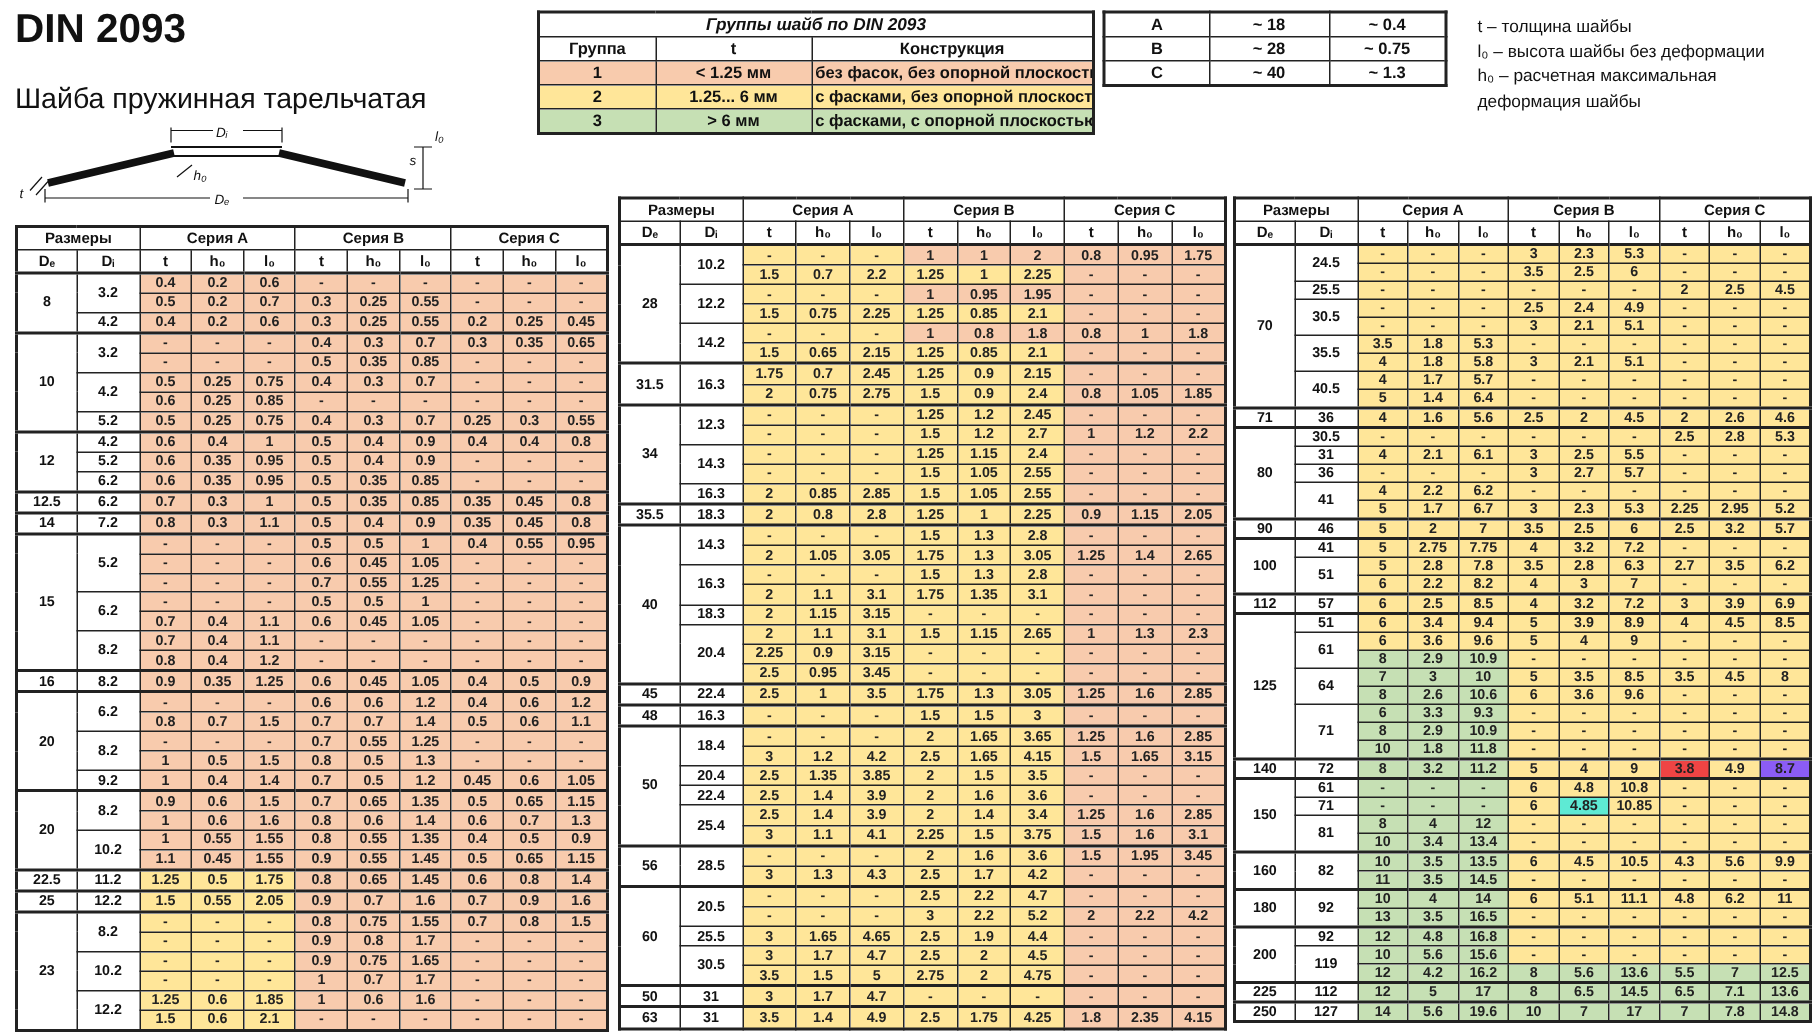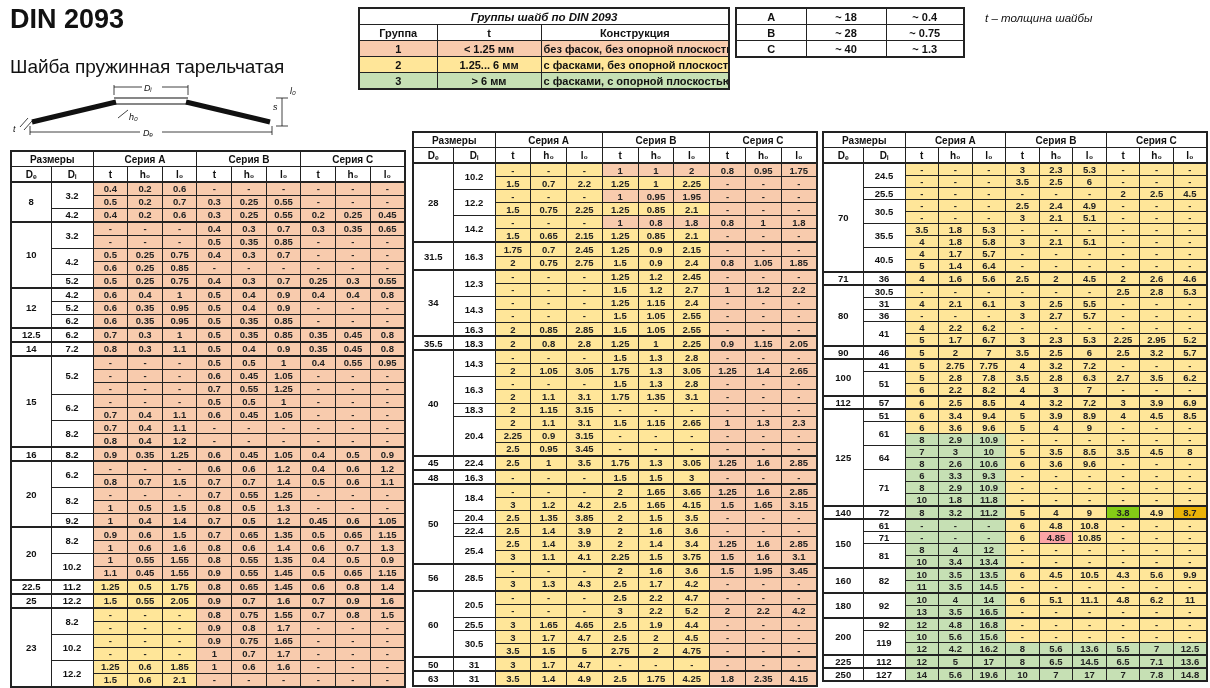--- a/index.html
+++ b/index.html
@@ -12,21 +12,21 @@
 
   table{border-collapse:collapse;table-layout:fixed;}
   .mini{position:absolute;text-align:center;font-size:11px;font-weight:bold;border:2px solid #222;}
   .mini th,.mini td{border:1px solid #222;padding:1px 2px;height:13px;overflow:hidden;white-space:nowrap;}
   .mini .tcell{font-style:italic;font-size:11.5px;background:#fff;}
   .mini thead .hcell{background:#fff;}
   #groups-table{left:358px;top:7px;width:372px;}
   #series-table{left:735px;top:7px;width:230px;}
 
   .legend{position:absolute;left:985px;top:10px;width:218px;font-size:11.5px;line-height:1.45;}
-  .legend div{margin:0;font-style:italic;}
+  .legend div{margin:0;}
 
   .big{position:absolute;text-align:center;font-weight:bold;border:2px solid #222;}
   .big th,.big td{border:1px solid #222;padding:0;overflow:hidden;white-space:nowrap;}
   .big thead th{font-size:10px;height:14px;background:#fff;}
   .big tbody td{font-size:9.5px;color:#222;}
   .big tbody th{font-size:9.5px;background:#fff;}
   .big tr.grp td,.big tr.grp th{border-top:2px solid #222;}
   #t1{left:10px;top:150px;width:396px;height:538px;}
   #t2{left:412px;top:131px;width:406px;height:556px;}
   #t3{left:822px;top:131px;width:386px;height:551px;}
@@ -122,20 +122,22 @@
       <tr>
         <td style="background:#FFFFFF">C</td>
         <td style="background:#FFFFFF">~ 40</td>
         <td style="background:#FFFFFF">~ 1.3</td>
       </tr>
     </tbody>
   </table>
 
 <div class="legend">
     <div>t – толщина шайбы</div>
+    <div>l₀ – высота шайбы без деформации</div>
+    <div>h₀ – расчетная максимальная деформация шайбы</div>
   </div>
 
 <table class="big" id="t1">
     <colgroup>
       <col style="width:40px">
       <col style="width:42px">
       <col>
       <col>
       <col>
       <col>
@@ -1497,44 +1499,44 @@
       </tr>
       <tr class="grp">
         <th rowspan="1">140</th>
         <th rowspan="1">72</th>
         <td style="background:#C6E0B4">8</td>
         <td style="background:#C6E0B4">3.2</td>
         <td style="background:#C6E0B4">11.2</td>
         <td style="background:#FFE699">5</td>
         <td style="background:#FFE699">4</td>
         <td style="background:#FFE699">9</td>
-        <td style="background:#84cc16">3.8</td>
+        <td style="background:#ef4444">3.8</td>
         <td style="background:#FFE699">4.9</td>
-        <td style="background:#eab308">8.7</td>
+        <td style="background:#8b5cf6">8.7</td>
       </tr>
       <tr class="grp">
         <th rowspan="4">150</th>
         <th rowspan="1">61</th>
         <td style="background:#C6E0B4">-</td>
         <td style="background:#C6E0B4">-</td>
         <td style="background:#C6E0B4">-</td>
         <td style="background:#FFE699">6</td>
         <td style="background:#FFE699">4.8</td>
         <td style="background:#FFE699">10.8</td>
         <td style="background:#FFE699">-</td>
         <td style="background:#FFE699">-</td>
         <td style="background:#FFE699">-</td>
       </tr>
       <tr>
         <th rowspan="1">71</th>
         <td style="background:#C6E0B4">-</td>
         <td style="background:#C6E0B4">-</td>
         <td style="background:#C6E0B4">-</td>
         <td style="background:#FFE699">6</td>
-        <td style="background:#fca5a5">4.85</td>
+        <td style="background:#5eead4">4.85</td>
         <td style="background:#FFE699">10.85</td>
         <td style="background:#FFE699">-</td>
         <td style="background:#FFE699">-</td>
         <td style="background:#FFE699">-</td>
       </tr>
       <tr>
         <th rowspan="2">81</th>
         <td style="background:#C6E0B4">8</td>
         <td style="background:#C6E0B4">4</td>
         <td style="background:#C6E0B4">12</td>

